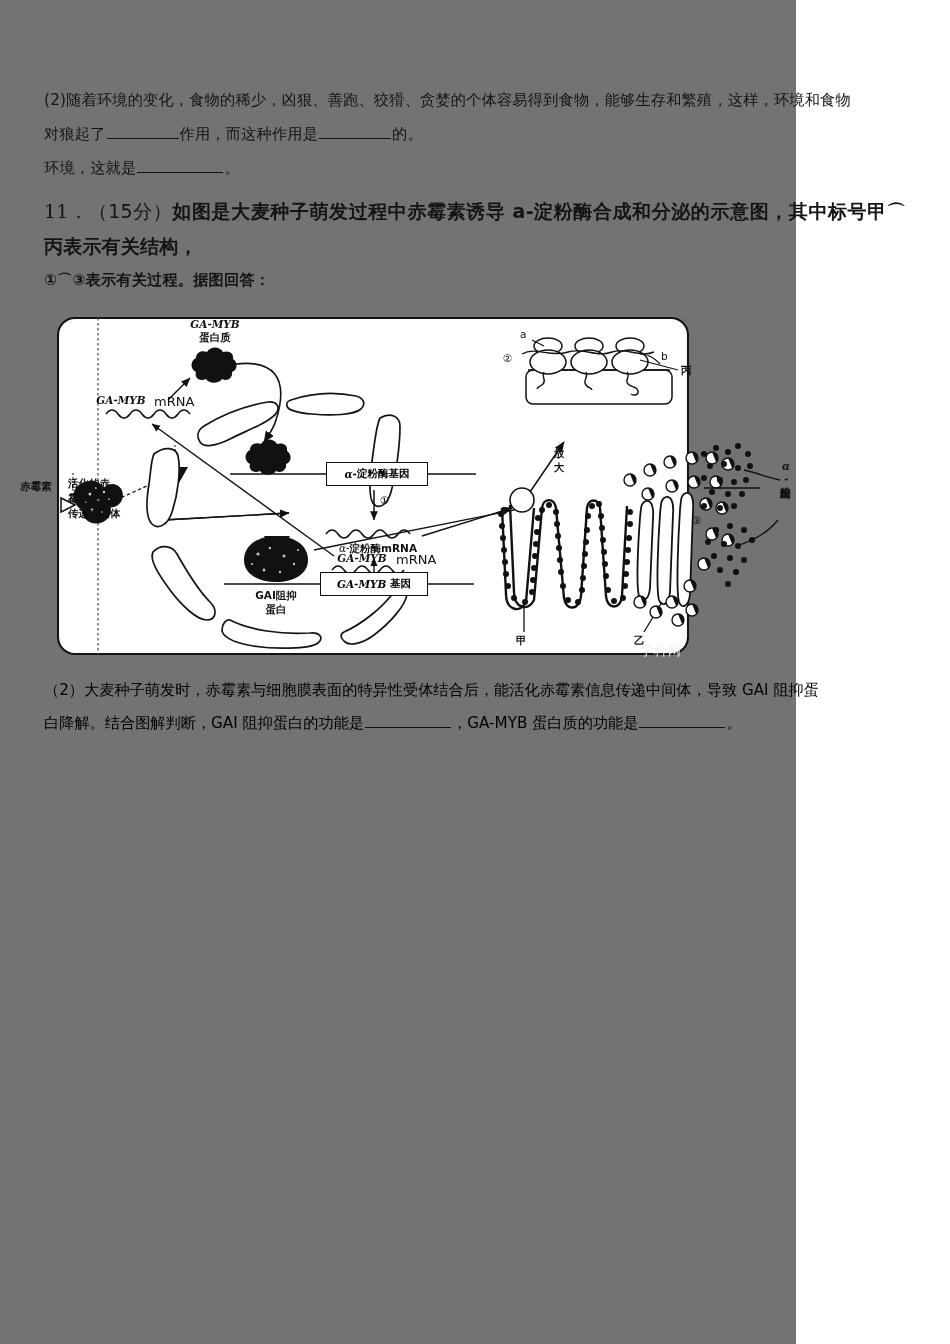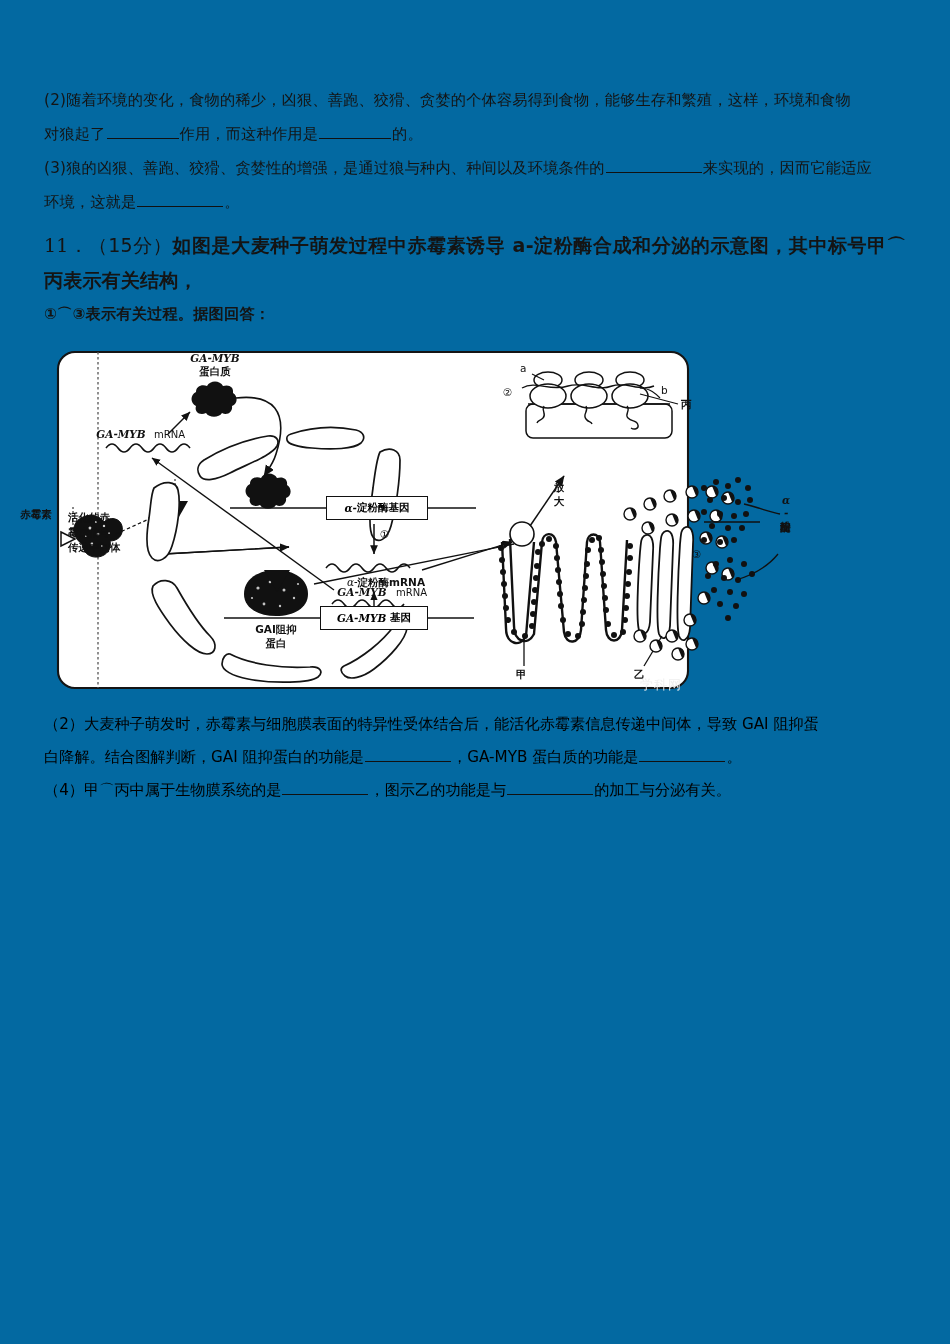--- a/index.html
+++ b/index.html
@@ -12,23 +12,23 @@
     width: 950px;
     height: 1344px;
     position: relative;
     font-family: "DejaVu Sans", "Liberation Sans", sans-serif;
     color: #000000;
     overflow: hidden;
   }
   .page {
     position: absolute;
     left: 0; top: 0;
-    width: 950px;
+    width: 796px;
     height: 1344px;
-    background: #0369a1;
+    background: #737373;
   }
   .content {
     position: absolute;
     left: 44px;
     top: 84px;
     width: 862px;
   }
   .qline {
     font-size: 15.2px;
     line-height: 33px;
@@ -82,21 +82,21 @@
     font-family: "DejaVu Serif", "Liberation Serif", serif;
     font-style: italic;
     font-weight: bold;
   }
   .fig-label.cn { font-weight: bold; }
   .fig-label.vert {
     writing-mode: vertical-rl;
     text-orientation: upright;
     letter-spacing: 1px;
   }
-  .fig-label.small { font-size: 10px; }
+  .fig-label.small { font-size: 13px; }
 
   .gene-box {
     position: absolute;
     border: 1.4px solid #111;
     background: #fff;
     font-size: 10.5px;
     font-weight: bold;
     display: flex;
     align-items: center;
     justify-content: center;
@@ -120,21 +120,20 @@
 </head>
 <body>
 
 <div class="page">
 
   <div class="content">
 
     <p class="qline"><span>(2)</span><span>随着环境的变化，食物的稀少，凶狠、善跑、狡猾、贪婪的个体容易得到食物，能够生存和繁殖，这样，环境和食物</span></p>
     <p class="qline"><span>对狼起了</span><span class="blank b-md"></span><span>作用，而这种作用是</span><span class="blank b-md"></span><span>的。</span></p>
 
-    <p class="qline"><span>(3)</span><span>狼的凶狠、善跑、狡猾、贪婪性的增强，是通过狼与种内、种间以及环境条件的</span><span class="blank b-xl"></span><span>来实现的，因而它能适应</span></p>
     <p class="qline"><span>环境，这就是</span><span class="blank b-lg"></span><span>。</span></p>
 
     <p class="qline q11"><span class="num">11．</span><span>（15分）</span><span class="bold">如图是大麦种子萌发过程中赤霉素诱导 a-淀粉酶合成和分泌的示意图，其中标号甲</span><span class="bold">⌒</span><span class="bold">丙表示有关结构，</span></p>
     <p class="qline tight"><span class="bold">①</span><span class="bold">⌒</span><span class="bold">③表示有关过程。据图回答：</span></p>
 
     <div class="figure-wrap">
 
       <svg class="fig-svg" width="862" height="372" viewBox="0 0 862 372" xmlns="http://www.w3.org/2000/svg">
         <defs>
           <marker id="arrHead" markerWidth="8" markerHeight="8" refX="6.6" refY="3" orient="auto">
@@ -464,33 +463,33 @@
       <div class="fig-label serif-it" style="left:138px; top:16px; width:66px;">GA-MYB</div>
       <div class="fig-label cn" style="left:140px; top:29px; width:62px;">蛋白质</div>
 
       <div class="fig-label serif-it" style="left:46px; top:92px; width:62px;">GA-MYB</div>
       <div class="fig-label small" style="left:110px; top:93px;">mRNA</div>
 
       <div class="fig-label cn" style="left:24px; top:142px; width:84px; line-height:15px; text-align:left;margin-top:32px;">活化的赤
 霉素信号
 传递中间体</div>
 
-      <div class="fig-label cn" style="left:-36px; top:172px; width:56px;">赤霉素</div>
+      <div class="fig-label cn" style="left:-36px; top:178px; width:56px;">赤霉素</div>
 
       <div class="fig-label cn" style="left:192px; top:286px; width:80px; line-height:14px;">GAI阻抑
 蛋白</div>
 
       <div class="gene-box" style="left:282px; top:160px; width:102px; height:24px;">
         <span class="it">α-</span>
           <span>淀粉酶基因</span>
       </div>
 
       <div class="fig-label" style="left:336px; top:192px;">①</div>
 
-      <div class="fig-label" style="left:281px; top:240px; width:106px;padding-left:8px;"><span class="it" style="font-family:'DejaVu Serif',serif;font-style:italic;">α-</span><span style="font-weight:bold;">淀粉酶mRNA</span></div>
+      <div class="fig-label" style="left:281px; top:240px; width:106px;"><span class="it" style="font-family:'DejaVu Serif',serif;font-style:italic;">α-</span><span style="font-weight:bold;">淀粉酶mRNA</span></div>
 
       <div class="fig-label serif-it" style="left:286px; top:250px; width:64px;">GA-MYB</div>
       <div class="fig-label small" style="left:352px; top:251px;">mRNA</div>
 
       <div class="gene-box" style="left:276px; top:270px; width:108px; height:24px;">
         <span class="it">GA-MYB</span>&nbsp;<span>基因</span>
       </div>
 
       <div class="fig-label" style="left:476px; top:26px;">a</div>
       <div class="fig-label" style="left:617px; top:48px;">b</div>
@@ -509,16 +508,15 @@
       <div class="fig-label cn vert" style="left:736px; top:176px;">淀粉酶</div>
 
       <div class="watermark" style="left:596px; top:340px;">学科网</div>
     </div>
 
 
     <p class="sub-q"><span>（2）</span><span>大麦种子萌发时，赤霉素与细胞膜表面的特异性受体结合后，能活化赤霉素信息传递中间体，导致 GAI 阻抑蛋</span></p>
     <p class="sub-q"><span>白降解。结合图解判断，GAI 阻抑蛋白的功能是</span><span class="blank b-lg"></span><span>，GA-MYB 蛋白质的功能是</span><span class="blank b-lg"></span><span>。</span></p>
 
 
-    <p class="sub-q"><span>（4）</span><span>甲</span><span>⌒</span><span>丙中属于生物膜系统的是</span><span class="blank b-lg"></span><span>，图示乙的功能是与</span><span class="blank b-lg"></span><span>的加工与分泌有关。</span></p>
 
   </div>
 </div>
 
 </body></html>

